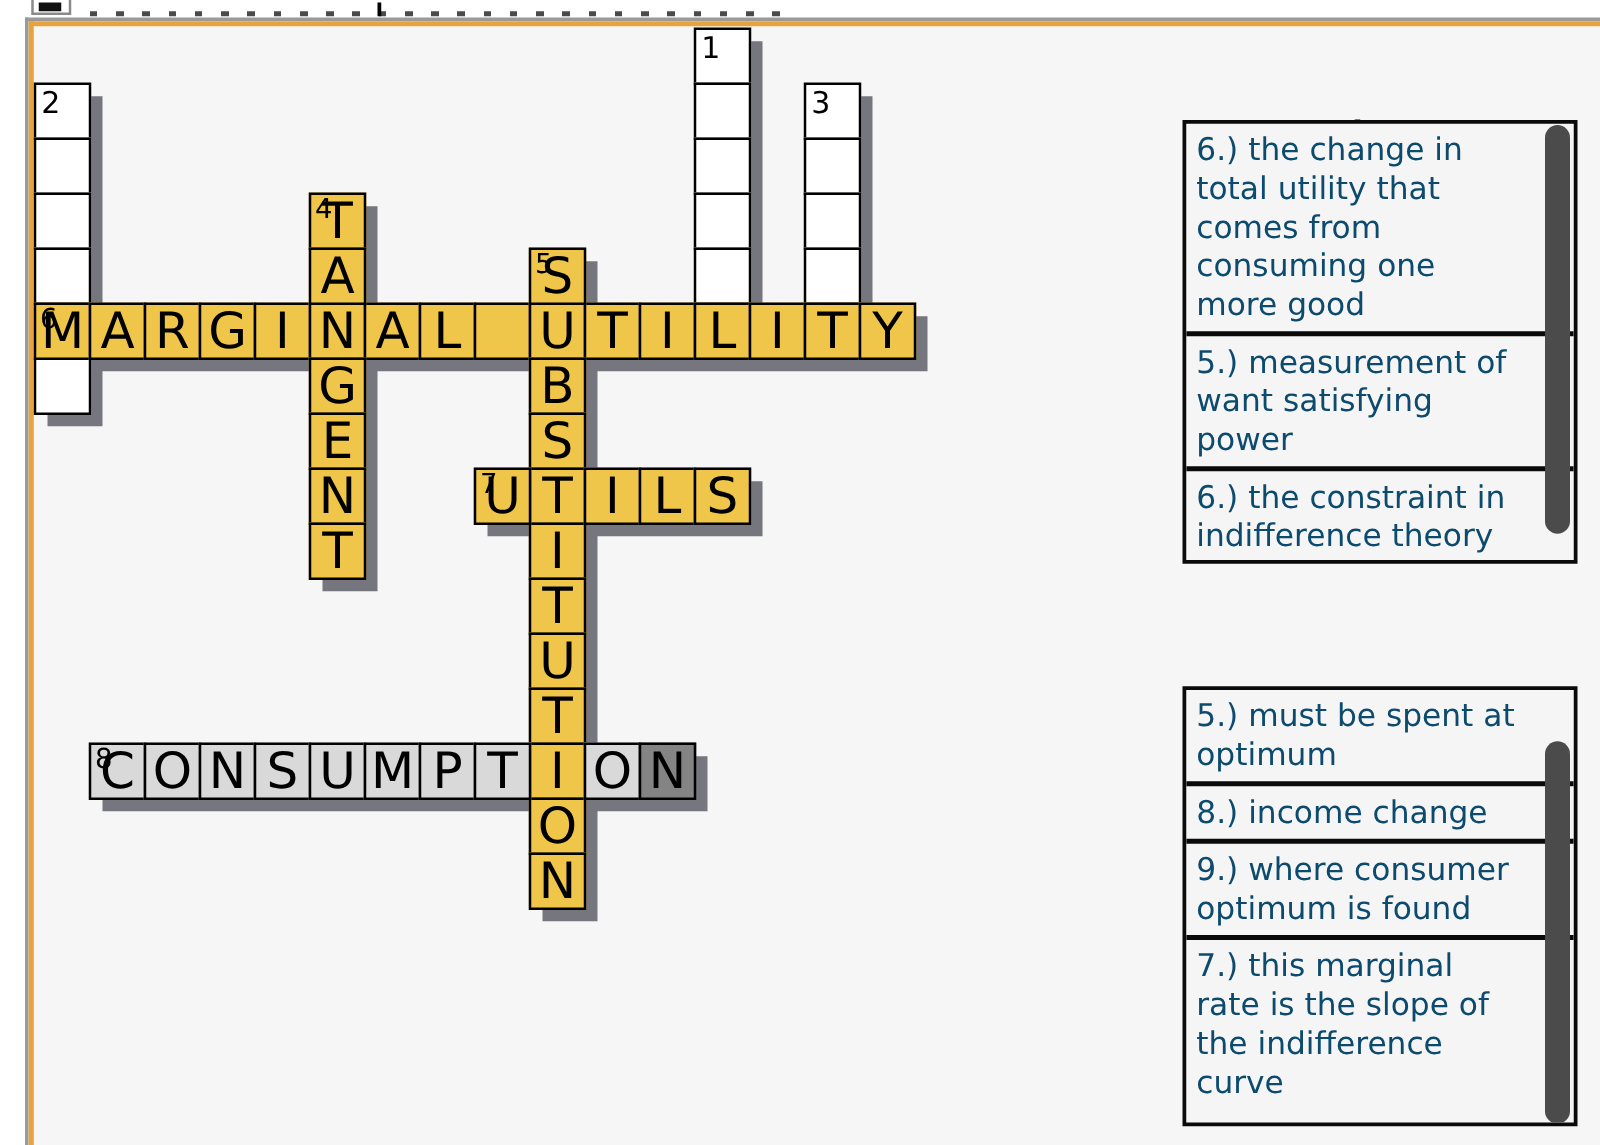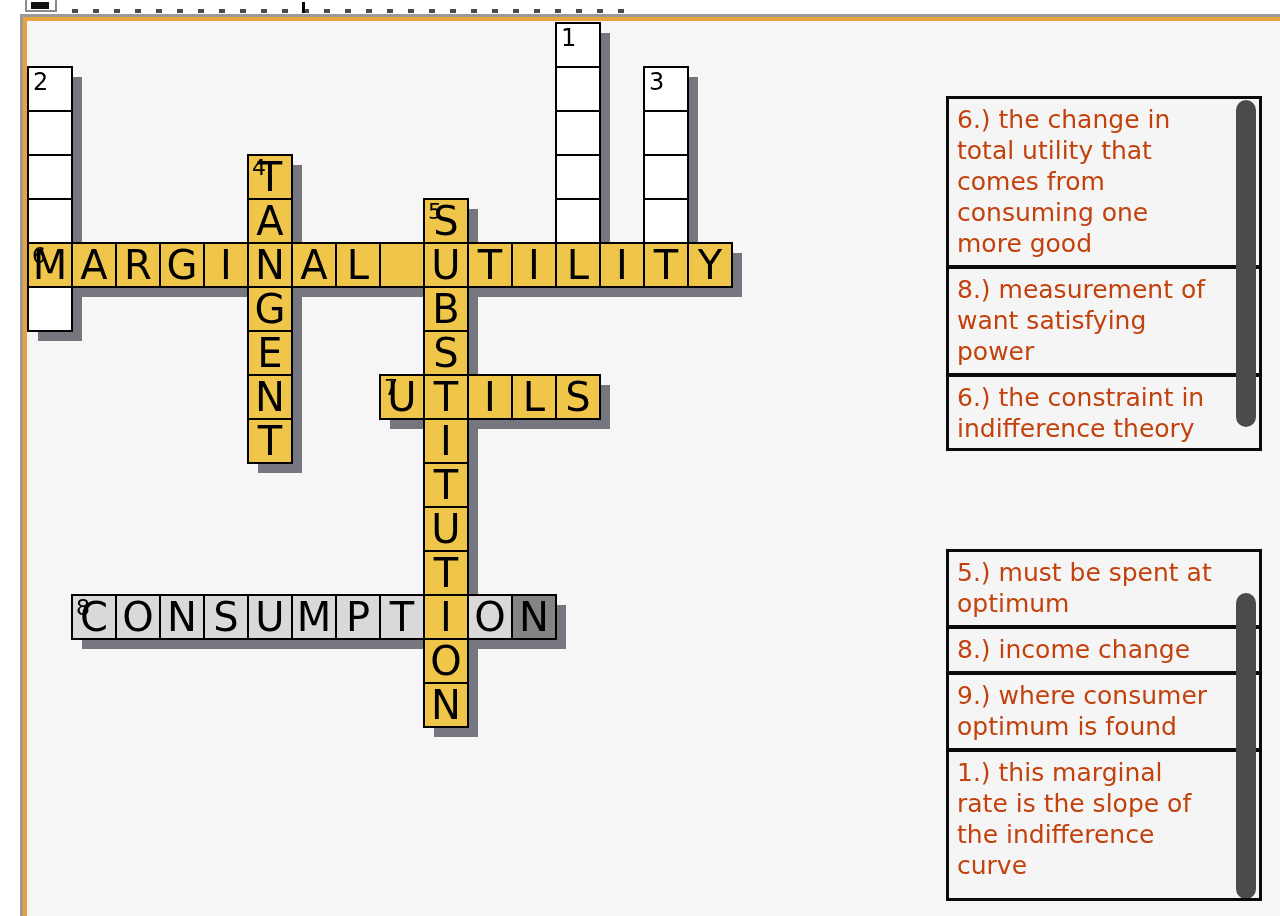--- a/index.html
+++ b/index.html
@@ -37,21 +37,21 @@
 
   
   .clue-header { position:absolute; width:316px; padding-left:62px; text-align:center;
                  font-size:38px; color:#0a0a0a; }
   #across-header { left:946px; top:44px;margin-top:44px; }
   #down-header   { left:946px; top:496px; }
   .clue-panel { position:absolute; left:946px; width:316px; border:3px solid #0a0a0a;
                 background:#f5f5f5; overflow:hidden; }
   #across-panel { top:96px;  height:355px; }
   #down-panel   { top:549px; height:352px; }
-  .clue-item { padding:5px 40px 6px 8px; font-size:25px; line-height:31px; color:#c2410c;
+  .clue-item { padding:5px 40px 6px 8px; font-size:25px; line-height:31px; color:#0c4a6e;
                white-space:pre-line; }
   .clue-item + .clue-item { border-top:4px solid #0a0a0a; }
   .scroll-thumb { position:absolute; width:20px; border-radius:10px; background:#4b4b4b; }
   #across-thumb { left:287px; top:1px;  height:327px; }
   #down-thumb   { left:287px; top:41px; height:306px; }
 </style>
 </head>
 <body>
 
 <div id="stage">
@@ -242,37 +242,37 @@
     </div>
 
   <div id="across-header" class="clue-header">Across</div>
   <div id="across-panel" class="clue-panel">
     <div>
         <div class="clue-item">6.) the change in
 total utility that
 comes from
 consuming one
 more good</div>
-        <div class="clue-item">8.) measurement of
+        <div class="clue-item">5.) measurement of
 want satisfying
 power</div>
         <div class="clue-item">6.) the constraint in
 indifference theory</div>
       </div>
     <div id="across-thumb" class="scroll-thumb"></div>
   </div>
 
   <div id="down-panel" class="clue-panel">
     <div>
         <div class="clue-item">5.) must be spent at
 optimum</div>
         <div class="clue-item">8.) income change</div>
         <div class="clue-item">9.) where consumer
 optimum is found</div>
-        <div class="clue-item">1.) this marginal
+        <div class="clue-item">7.) this marginal
 rate is the slope of
 the indifference
 curve</div>
       </div>
     <div id="down-thumb" class="scroll-thumb"></div>
   </div>
 
 </div>
 
 </body></html>

